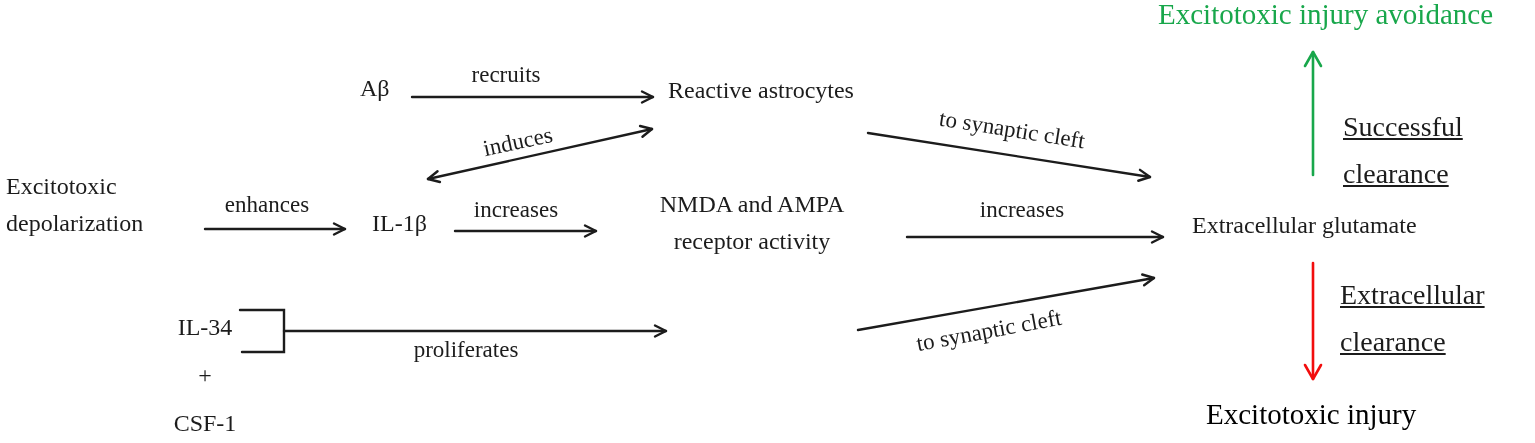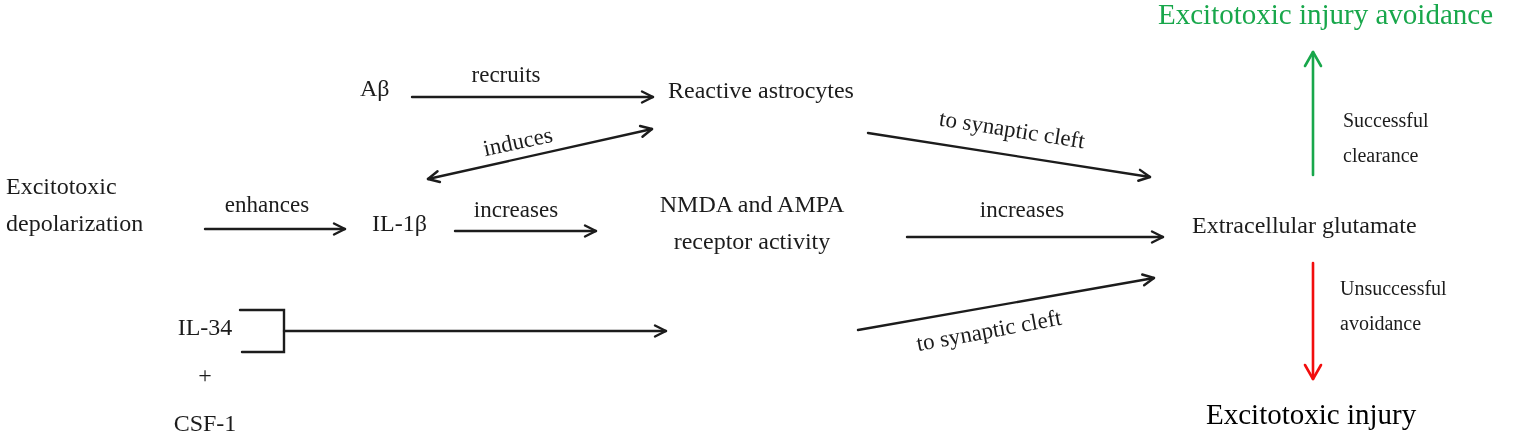--- a/index.html
+++ b/index.html
@@ -11,21 +11,21 @@
     font-family: "Liberation Serif", "DejaVu Serif", serif;
     color: #1c1c1c;
     overflow: hidden;
   }
   .abs { position: absolute; white-space: pre-line; }
   .node { font-size: 24px; line-height: 1.2; }
   .node.two-line { line-height: 37px; }
   .node.loose { line-height: 41px; }
   .center { text-align: center; }
   .label { font-size: 23px; line-height: 26px; }
-  .clearance { font-size: 20px; line-height: 35px; }
+  .clearance { font-size: 28px; line-height: 47px; text-decoration: underline; }
   .trio { font-size: 24px; line-height: 24px; text-align: center; }
   .green { color: #18a74b; }
   .red { color: #000000; }
   .outcome { font-size: 29px; line-height: 1.2; white-space: nowrap; }
   .rot-neg12 { transform: rotate(-12deg); transform-origin: 50% 50%; }
   .rot-pos9  { transform: rotate(9deg);  transform-origin: 50% 50%; }
   .rot-neg10 { transform: rotate(-10.5deg); transform-origin: 50% 50%; }
   svg.arrows { position: absolute; left: 0; top: 0; }
 </style>
 </head>
@@ -90,20 +90,21 @@
   <div class="abs label center" style="left:451px; top:62px; width:110px;">recruits</div>
 
   <div class="abs label center rot-neg12" style="left:458px; top:129px; width:120px;">induces</div>
 
   <div class="abs label center" style="left:461px; top:197px; width:110px;">increases</div>
 
   <div class="abs label center rot-pos9" style="left:922px; top:117px; width:180px;">to synaptic cleft</div>
 
   <div class="abs label center" style="left:967px; top:197px; width:110px;">increases</div>
 
+  <div class="abs label center" style="left:406px; top:337px; width:120px;">proliferates</div>
 
   <div class="abs label center rot-neg10" style="left:899px; top:318px; width:180px;">to synaptic cleft</div>
 
   <div class="abs clearance" style="left:1343px; top:103px; width:145px;">Successful clearance</div>
 
-  <div class="abs clearance" style="left:1340px; top:271px; width:175px;">Unsuccessful avoidance</div>
+  <div class="abs clearance" style="left:1340px; top:271px; width:175px;">Extracellular clearance</div>
 
 </div>
 
 </body></html>

